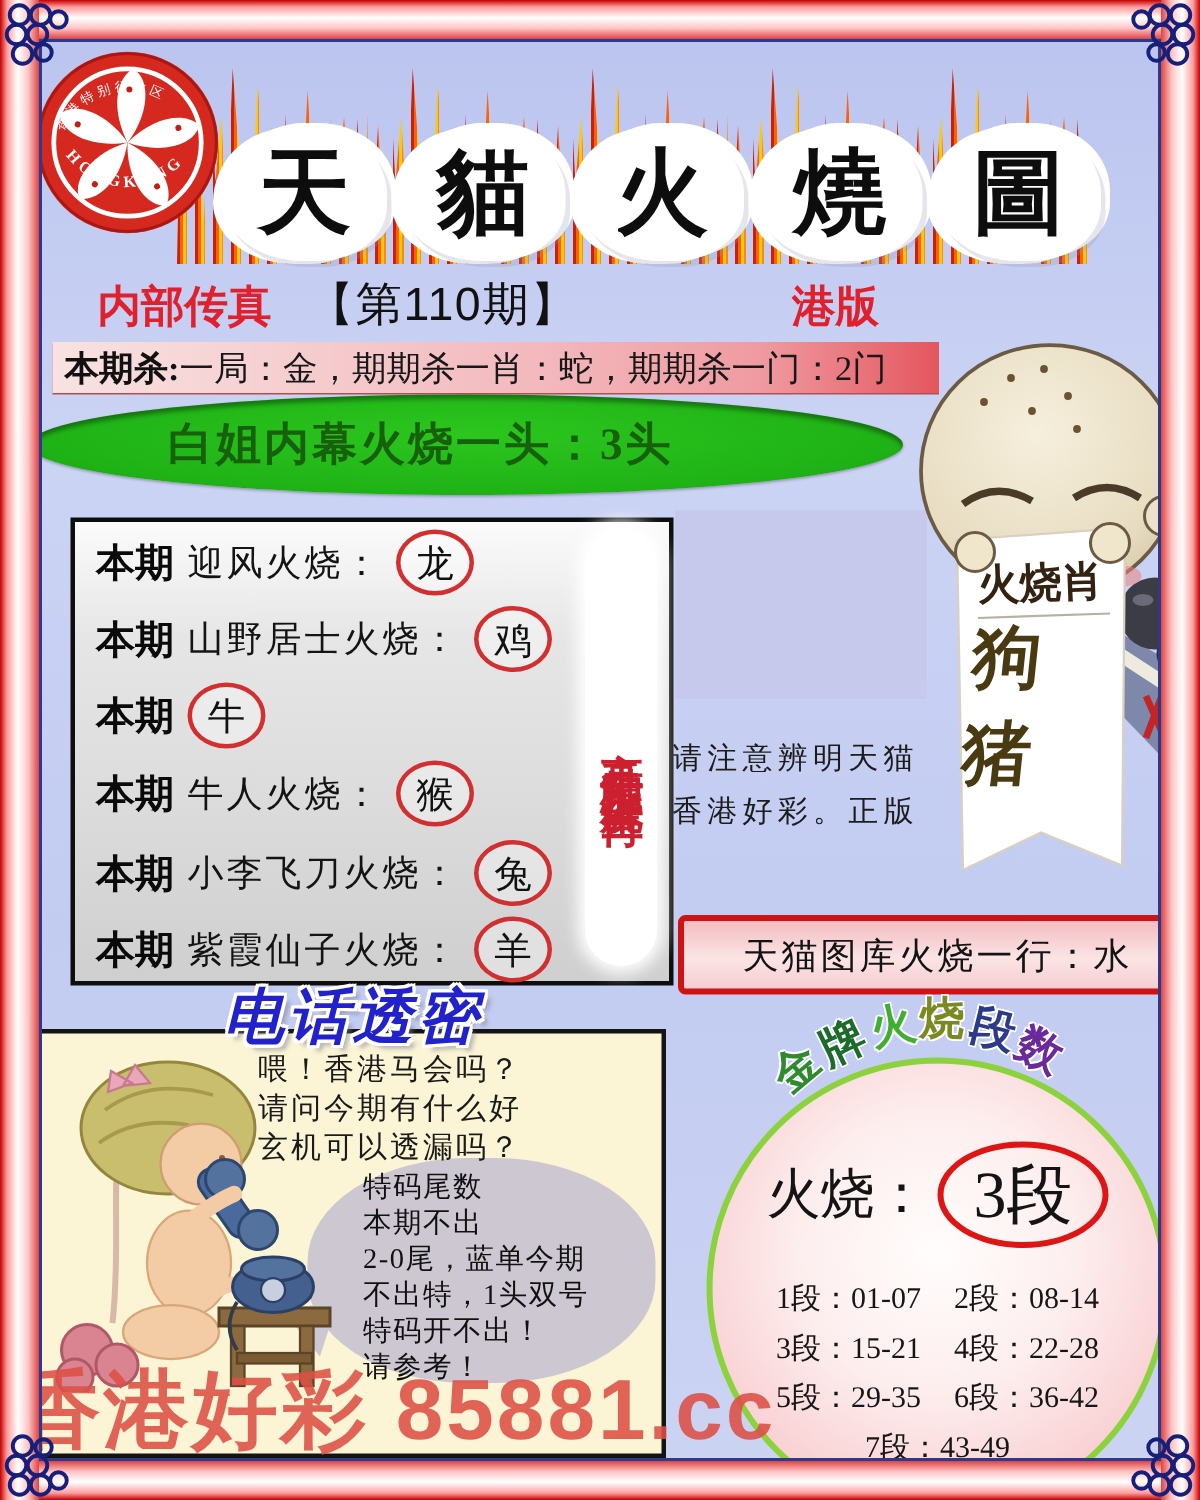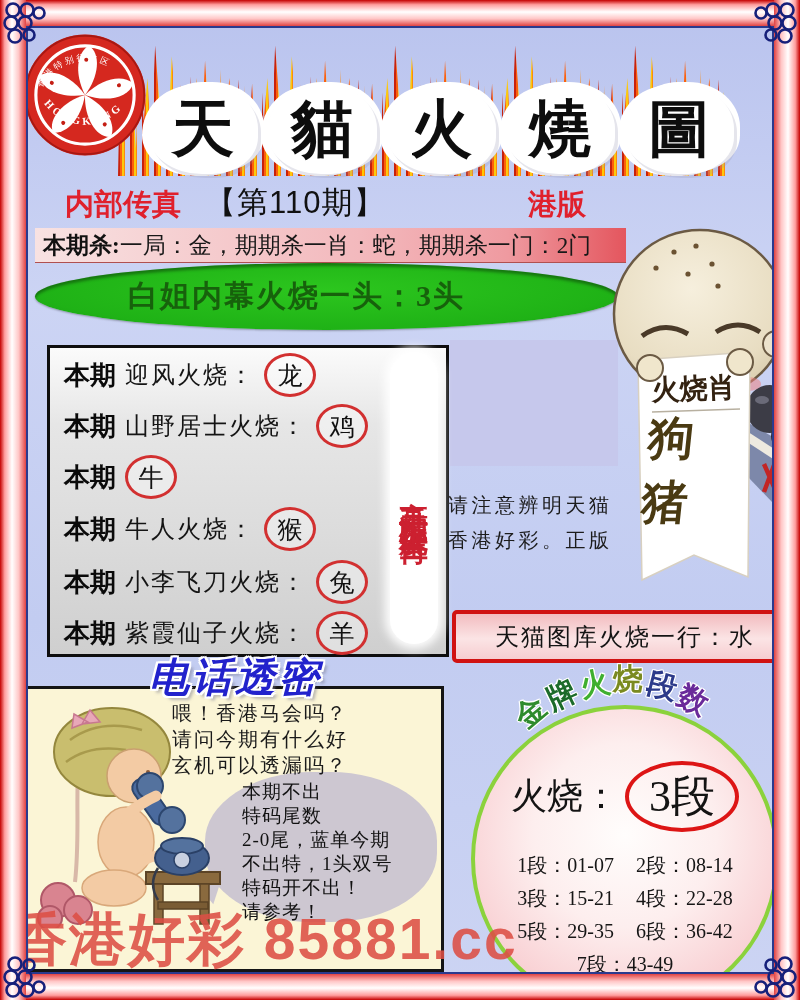--- a/index.html
+++ b/index.html
@@ -24,21 +24,21 @@
     box-shadow:3px 4px 0 rgba(150,150,180,.25), -6px 2px 0 #fff, 6px -2px 0 #fff;
     display:flex;align-items:center;justify-content:center;}
   .title-char{font-size:62px;font-weight:800;color:#0d0d0d;line-height:1;}
   .sub-red{color:#e0202c;font-weight:700;font-size:29px;font-family:"Liberation Sans",sans-serif;z-index:4;}
   .issue{color:#111;font-size:31px;font-family:"Liberation Sans",sans-serif;z-index:4;letter-spacing:1px;}
   
   .kill-strip{left:35px;top:228px;width:583px;height:34px;z-index:4;display:flex;align-items:center;padding-left:8px;
     background:linear-gradient(90deg,#f8e2e2 0%,#f3b9bd 55%,#ef9aa0 80%,#e4565e 100%);box-shadow:0 1px 0 #b05050;}
   .kill-strip .p{font-weight:800;font-size:23px;color:#111;}
   .kill-strip .c{font-size:23px;color:#181818;}
-  .green-oval{left:35px;top:263px;width:583px;height:67px;border-radius:50%;z-index:4;
+  .green-oval{left:19px;top:263px;width:583px;height:67px;border-radius:50%;z-index:4;
     background:radial-gradient(ellipse at 50% 40%,#2cc61e 0%,#1fb216 70%,#149110 100%);
     box-shadow:inset 0 3px 3px rgba(0,0,0,.35), 0 1px 2px rgba(0,0,0,.3);
     display:flex;align-items:center;justify-content:center;}
   .green-oval span{color:#17610c;font-size:30px;font-weight:600;letter-spacing:2px;padding-right:60px;}
   
   .list-box{left:47px;top:345px;width:396px;height:306px;z-index:4;border:3px solid #0e0e0e;
     background:linear-gradient(180deg,#fbfbfb 0%,#e6e6e6 25%,#dcdcdc 60%,#cfcfcf 100%);}
   .brow{position:absolute;left:14px;height:46px;display:flex;align-items:center;gap:9px;}
   .brow .bq{font-weight:800;font-size:26px;color:#0a0a0a;font-family:Liberation Sans, sans-serif;}
   .brow .bl{font-size:24px;color:#141414;letter-spacing:2px;}
@@ -225,22 +225,22 @@
   <div class="abs phone-box"></div>
   <div class="abs phone-title">电话透密</div>
   <div class="abs question">
     <div>喂！香港马会吗？</div>
     <div>请问今期有什么好</div>
     <div>玄机可以透漏吗？</div>
   </div>
   <div class="abs bubble"></div>
   <div class="abs bubble-tail"></div>
   <div class="abs bubble-text">
+    <div>特码尾数</div>
     <div>本期不出</div>
-    <div>特码尾数</div>
     <div>2-0尾，蓝单今期</div>
     <div>不出特，1头双号</div>
     <div>特码开不出！</div>
     <div>请参考！</div>
   </div>
 
   <svg class="abs" style="left:30px;top:700px;z-index:4;" width="200" height="228" viewBox="0 0 200 228">
     <path d="M58 22 C40 62 52 120 45 182" stroke="#d8b8a8" stroke-width="4" fill="none"></path>
     <ellipse cx="82" cy="52" rx="58" ry="44" fill="#c9be6e" stroke="#94873d" stroke-width="2"></ellipse>
     <path d="M40 40 Q70 18 112 30 M36 62 Q60 44 96 50" stroke="#a89a4c" stroke-width="2.5" fill="none"></path>

